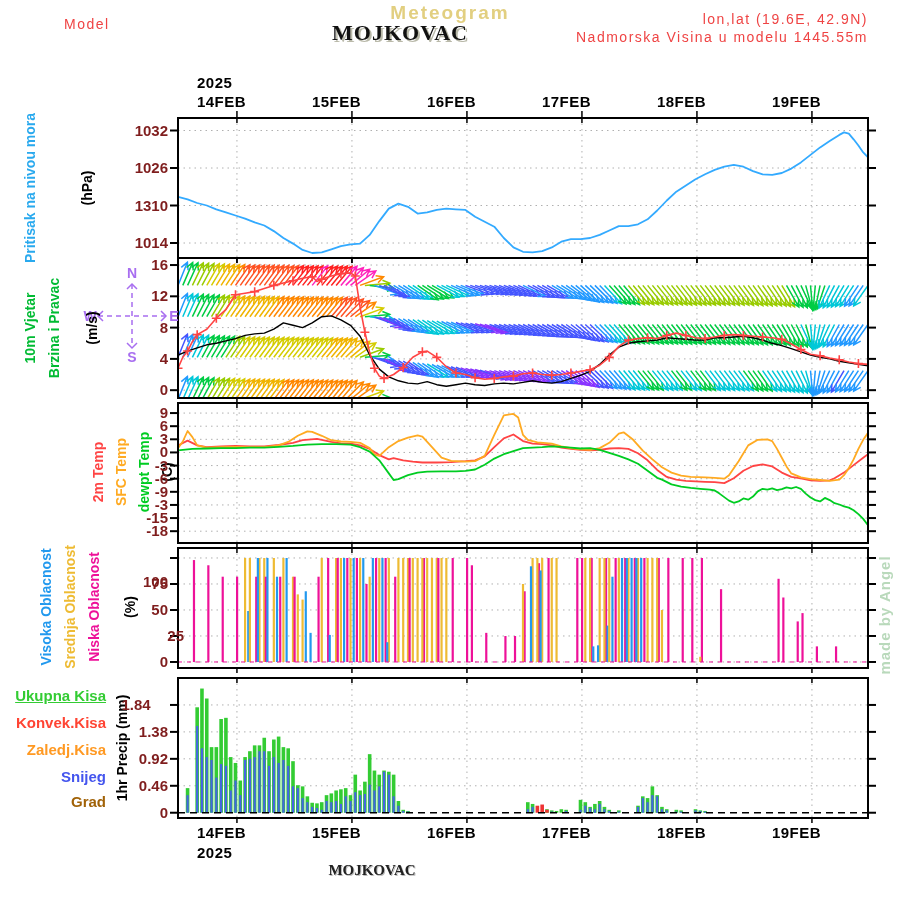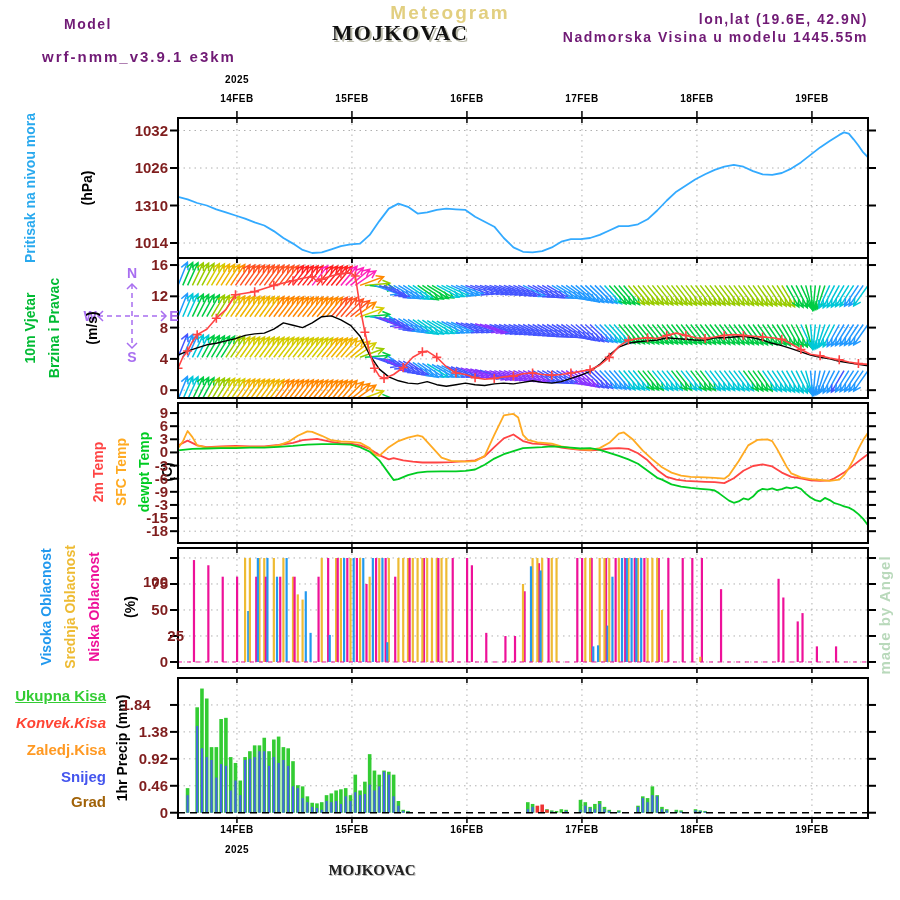--- a/index.html
+++ b/index.html
@@ -2,23 +2,23 @@
 <html><head>
 <meta charset="utf-8">
 <style>
   html,body{margin:0;padding:0;background:#ffffff;}
   #stage{position:relative;width:900px;height:900px;background:#fff;overflow:hidden;
          font-family:"Liberation Sans",sans-serif;}
   #chart-svg{position:absolute;left:0;top:0;}
   .txt{position:absolute;white-space:nowrap;}
   .vlabel{position:absolute;white-space:nowrap;font-weight:bold;font-size:14px;
           transform:translate(-50%,-50%) rotate(-90deg);}
-  .hdr-purple{color:#701a75;font-size:14px;letter-spacing:1.5px;font-weight:bold;}
+  .hdr-purple{color:#ef4444;font-size:14px;letter-spacing:1.5px;font-weight:normal;}
   .tick-label{position:absolute;width:64px;text-align:right;font-size:15px;font-weight:bold;color:#7f1d1d;}
-  .date-label{position:absolute;width:80px;text-align:center;font-size:10px;font-weight:bold;color:#000;letter-spacing:0.5px;}
+  .date-label{position:absolute;width:80px;text-align:left;font-size:15px;font-weight:bold;color:#000;letter-spacing:0.5px;}
   .legend-row{position:absolute;left:0;width:106px;text-align:right;font-size:15px;font-weight:bold;}
   #meteogram-title{left:0;right:0;top:2px;text-align:center;color:#e2cf80;font-size:19px;
                    letter-spacing:2px;font-weight:bold;}
   #station-title{left:300px;top:20px;width:200px;text-align:center;color:#111;
                  font-family:"Liberation Serif",serif;font-weight:bold;font-size:22px;
                  letter-spacing:1px;text-shadow:2px 2px 0 #b9b9a9;}
   #footer-station{left:282px;top:862px;width:180px;text-align:center;color:#222;
                  font-family:"Liberation Serif",serif;font-weight:bold;font-size:15px;
                  text-shadow:1px 1px 0 #bbb;}
   #header-right{right:32px;top:10px;text-align:right;line-height:18px;}
@@ -1153,21 +1153,20 @@
         <path d="M161 311 L166 316 L161 321" stroke="#a86ef0" fill="none" stroke-width="1.5"></path>
         <text x="132" y="278" fill="#a86ef0" font-size="14" font-weight="bold" text-anchor="middle" font-family="Liberation Sans, sans-serif">N</text>
         <text x="132" y="362" fill="#a86ef0" font-size="14" font-weight="bold" text-anchor="middle" font-family="Liberation Sans, sans-serif">S</text>
         <text x="90" y="321" fill="#a86ef0" font-size="14" font-weight="bold" text-anchor="middle" font-family="Liberation Sans, sans-serif">W</text>
         <text x="174" y="321" fill="#a86ef0" font-size="14" font-weight="bold" text-anchor="middle" font-family="Liberation Sans, sans-serif">E</text>
       </g>
     </svg>
 
   <div class="txt" id="meteogram-title">Meteogram</div>
   <div class="txt hdr-purple" style="left:64px;top:16px;">Model</div>
-  <div class="txt hdr-purple" style="left:42px;top:48px;font-size:15px;letter-spacing:2px;">wrf-nmm_v3.9.1 e3km</div>
   <div class="txt" id="station-title">MOJKOVAC</div>
   <div class="txt hdr-purple" id="header-right">
     <div>lon,lat (19.6E, 42.9N)</div>
     <div>Nadmorska Visina u modelu 1445.55m</div>
   </div>
 
   <div class="date-label" style="left:197px;top:74px;">2025</div>
   <div id="top-dates">
       <div class="date-label" style="left: 196.938px; top: 93px;">14FEB</div>
       <div class="date-label" style="left: 311.938px; top: 93px;">15FEB</div>
@@ -1188,21 +1187,21 @@
   <div class="vlabel" style="left:121px;top:472px;color:#ffaa22;">SFC Temp</div>
   <div class="vlabel" style="left:144px;top:472px;color:#00cc22;">dewpt Temp</div>
   <div class="vlabel" style="left:167px;top:472px;color:#000;">(C)</div>
 
   <div class="vlabel" style="left:46px;top:607px;color:#2299ee;">Visoka Oblacnost</div>
   <div class="vlabel" style="left:70px;top:607px;color:#eebb33;">Srednja Oblacnost</div>
   <div class="vlabel" style="left:94px;top:607px;color:#ee1199;">Niska  Oblacnost</div>
   <div class="vlabel" style="left:130px;top:607px;color:#000;">(%)</div>
 
   <div class="legend-row" style="top:687px;color:#33cc33;text-decoration:underline;">Ukupna Kisa</div>
-  <div class="legend-row" style="top:714px;color:#ff4433;font-style:italic;">Konvek.Kisa</div>
+  <div class="legend-row" style="top:714px;color:#ff4433;">Konvek.Kisa</div>
   <div class="legend-row" style="top:741px;color:#ff9922;">Zaledj.Kisa</div>
   <div class="legend-row" style="top:768px;color:#4455ee;">Snijeg</div>
   <div class="legend-row" style="top:793px;color:#a16207;">Grad</div>
   <div class="vlabel" style="left:122px;top:748px;color:#000;">1hr Precip (mm)</div>
 
   <div id="tick-labels">
       <div class="tick-label" style="left: 104px; top: 121.5px;">1032</div>
       <div class="tick-label" style="left: 104px; top: 159px;">1026</div>
       <div class="tick-label" style="left: 104px; top: 196.5px;">1310</div>
       <div class="tick-label" style="left: 104px; top: 234px;">1014</div>

